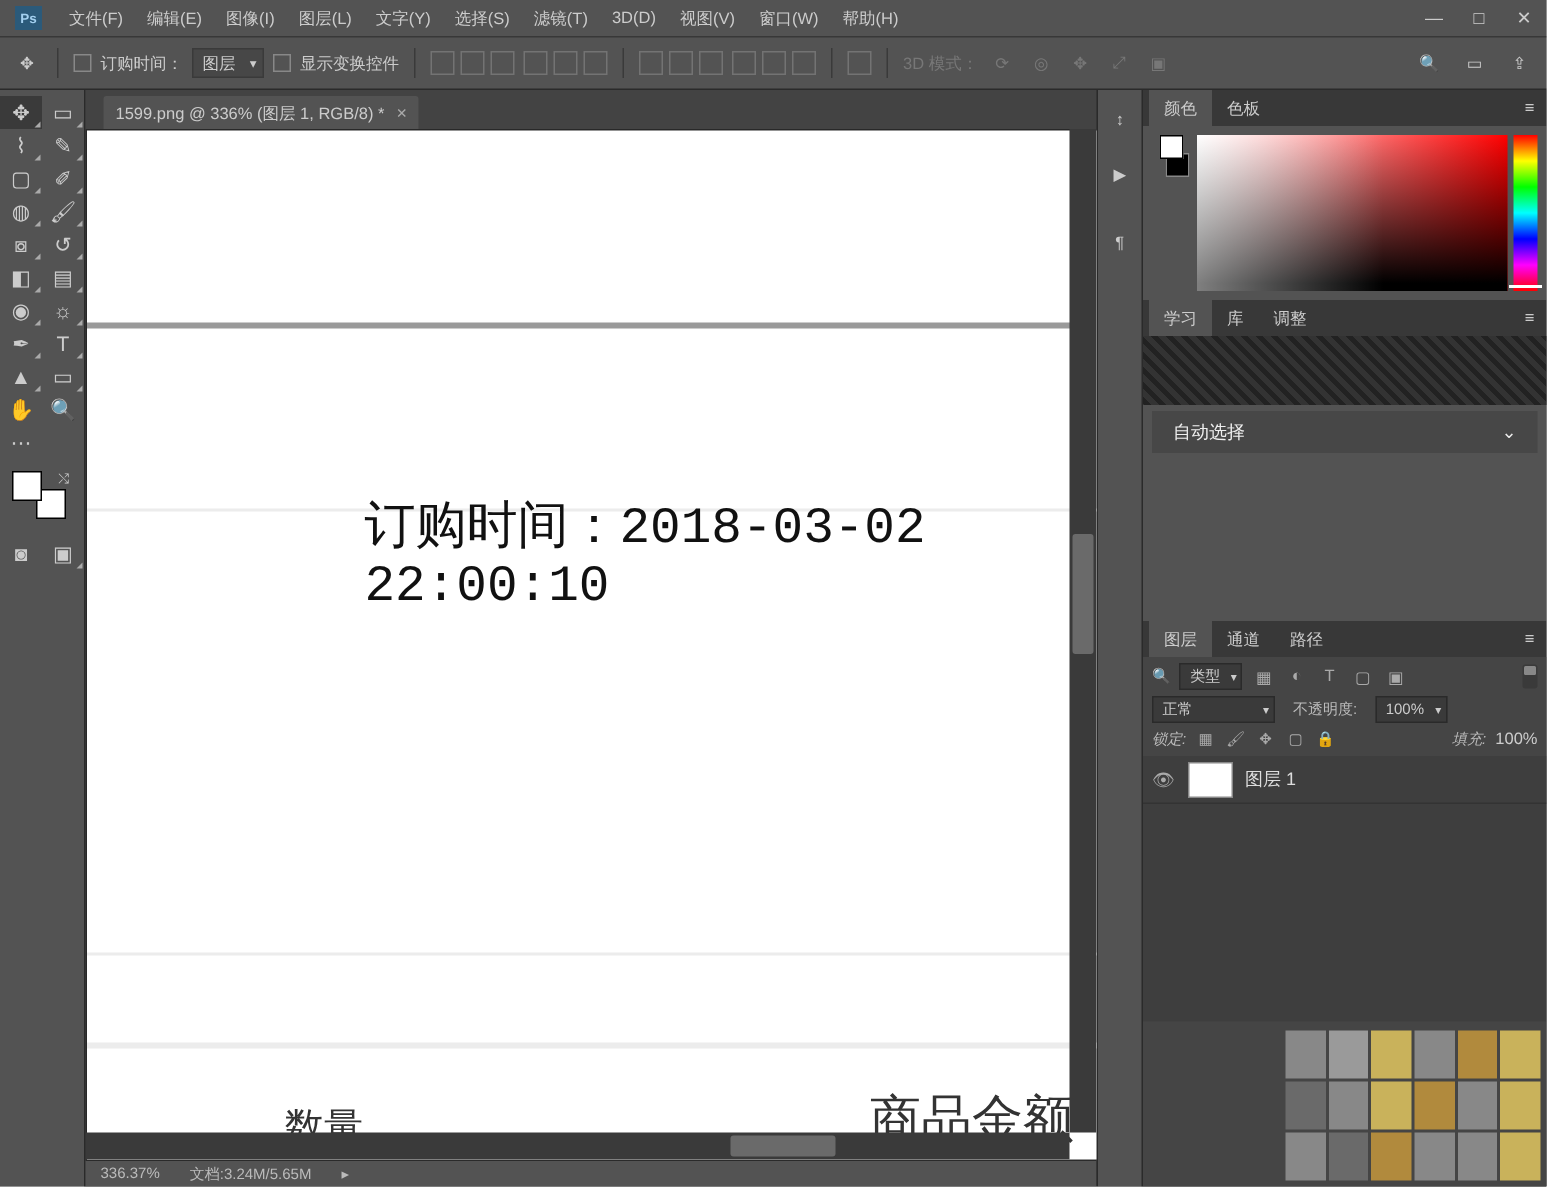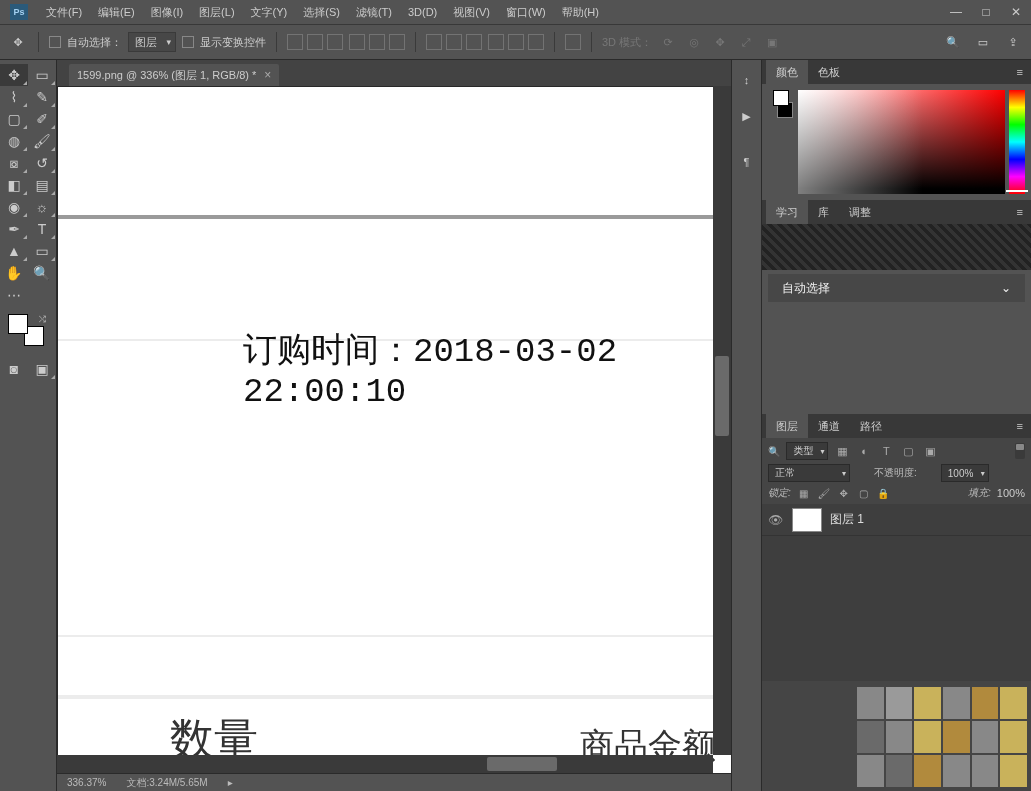--- a/index.html
+++ b/index.html
@@ -41,21 +41,21 @@
 
 .doc-area { flex: 1; background: #282828; display: flex; flex-direction: column; }
 .doc-tabs { height: 26px; background: #434343; display: flex; align-items: flex-end; padding-left: 12px; }
 .doc-tab { height: 22px; background: #535353; padding: 0 8px; display: flex; align-items: center; font-size: 11px; color: #ccc; border-top-left-radius: 2px; border-top-right-radius: 2px; gap: 8px; }
 .doc-tab .close { font-size: 12px; color: #aaa; cursor: pointer; }
 .canvas-wrap { flex: 1; position: relative; overflow: hidden; padding: 0 20px 18px 0; }
 .canvas { position: absolute; left: 1px; top: 1px; width: 688px; height: 698px; background: #fff; }
 .cv-hr-thick { position: absolute; left:0; right:0; height:4px; background:#9a9a9a; top:128px; }
 .cv-hr-thin { position: absolute; left:0; right:0; height:2px; background:#ececec; }
 .cv-text-main { position: absolute; font-family: "SimSun","NSimSun","Courier New",monospace; font-size: 34px; color: #111; letter-spacing: 0px; top: 240px; left: 185px; font-weight: 500; }
-.cv-bottom-left { position: absolute; font-family: Liberation Mono, monospace; font-size: 44px; color: #333; bottom: -32px; left: 112px; }
+.cv-bottom-left { position: absolute; font-family: Liberation Mono, monospace; font-size: 26px; color: #333; bottom: -32px; left: 132px; }
 .cv-bottom-right { position: absolute; font-family: "SimSun","NSimSun",monospace; font-size: 34px; color: #333; bottom: -32px; right: 30px; }
 .scroll-v-outer { position: absolute; right: 0; top: 0; bottom: 18px; width: 18px; background: #3a3a3a; }
 .scroll-v { position:absolute; right:2px; width:14px; background:#6a6a6a; border-radius:2px; top:270px; height:80px; }
 .scroll-h-outer { position: absolute; left: 0; right: 18px; bottom: 0; height: 18px; background: #3a3a3a; }
 .scroll-h { position:absolute; bottom:2px; height:14px; background:#6a6a6a; border-radius:2px; left:430px; width:70px; }
 .status-bar { height: 18px; background: #535353; display: flex; align-items: center; padding: 0 10px; gap: 20px; font-size: 10px; color: #bbb; border-top:1px solid #2a2a2a;}
 
 
 .right-col { width: 300px; background: #454545; border-left: 1px solid #2a2a2a; display: flex; }
 .right-strip { width: 30px; background: #535353; display: flex; flex-direction: column; align-items: center; padding-top: 10px; gap: 16px; border-right:1px solid #2a2a2a; }
@@ -92,21 +92,21 @@
 
 
 .layers-panel { flex: 1; background: #454545; display: flex; flex-direction: column; }
 .layers-controls { padding: 4px 6px; display:flex; flex-direction:column; gap:4px; background:#454545;}
 .layers-row1 { display:flex; align-items:center; gap:6px; }
 .layers-row1 .filter-dd { background:#3a3a3a; height:18px; padding:0 14px 0 6px; display:flex; align-items:center; position:relative; font-size:10px; border:1px solid #2a2a2a;}
 .layers-row1 .filter-dd::after{content:"▾"; position:absolute; right:3px; font-size:8px;}
 .layers-row1 .ficon { width:16px; height:16px; display:flex; align-items:center; justify-content:center; color:#aaa; font-size:11px;}
 .layers-row1 .toggle { margin-left:auto; width:10px; height:16px; background:#3a3a3a; border-radius:2px; position:relative;}
 .layers-row1 .toggle::after{content:""; position:absolute; left:1px; right:1px; top:1px; height:6px; background:#888; border-radius:1px;}
-.layers-row2 { display:flex; align-items:center; gap:24px; }
+.layers-row2 { display:flex; align-items:center; gap:12px; }
 .layers-row2 .blend-dd { background:#3a3a3a; height:18px; padding:0 14px 0 6px; display:flex; align-items:center; position:relative; font-size:10px; flex:0 0 82px; border:1px solid #2a2a2a;}
 .layers-row2 .blend-dd::after{content:"▾"; position:absolute; right:3px; font-size:8px;}
 .layers-row2 .lbl { font-size:10px; color:#bbb; }
 .layers-row2 .valbox { background:#3a3a3a; height:18px; padding:0 14px 0 6px; display:flex; align-items:center; font-size:10px; width:48px; position:relative; border:1px solid #2a2a2a;}
 .layers-row2 .valbox::after{content:"▾"; position:absolute; right:3px; font-size:8px;}
 .layers-row3 { display:flex; align-items:center; gap:6px; }
 .layers-row3 .lbl { font-size:10px; color:#bbb;font-style:italic; }
 .layers-row3 .licon { width:14px; height:14px; color:#aaa; font-size:10px; display:flex; align-items:center; justify-content:center;}
 .layers-list { flex:1; background:#3e3e3e; overflow:auto; }
 .layer-item { height: 32px; display:flex; align-items:center; padding: 0 6px; gap:8px; background:#3e3e3e; border-bottom:1px solid #333;}
@@ -141,21 +141,21 @@
     <div class="win-btn">—</div>
     <div class="win-btn">□</div>
     <div class="win-btn">✕</div>
   </div>
 </div>
 
 <div class="options-bar">
   <div class="icon-btn">✥</div>
   <div class="sep"></div>
   <div class="checkbox"></div>
-  <span>自动选择：</span>
+  <span>订购时间：</span>
   <div class="dropdown">
       <span>图层</span>
     </div>
   <div class="checkbox"></div>
   <span>显示变换控件</span>
   <div class="sep"></div>
   <div class="align-group">
     <div class="align-icon"></div>
     <div class="align-icon"></div>
     <div class="align-icon"></div>

